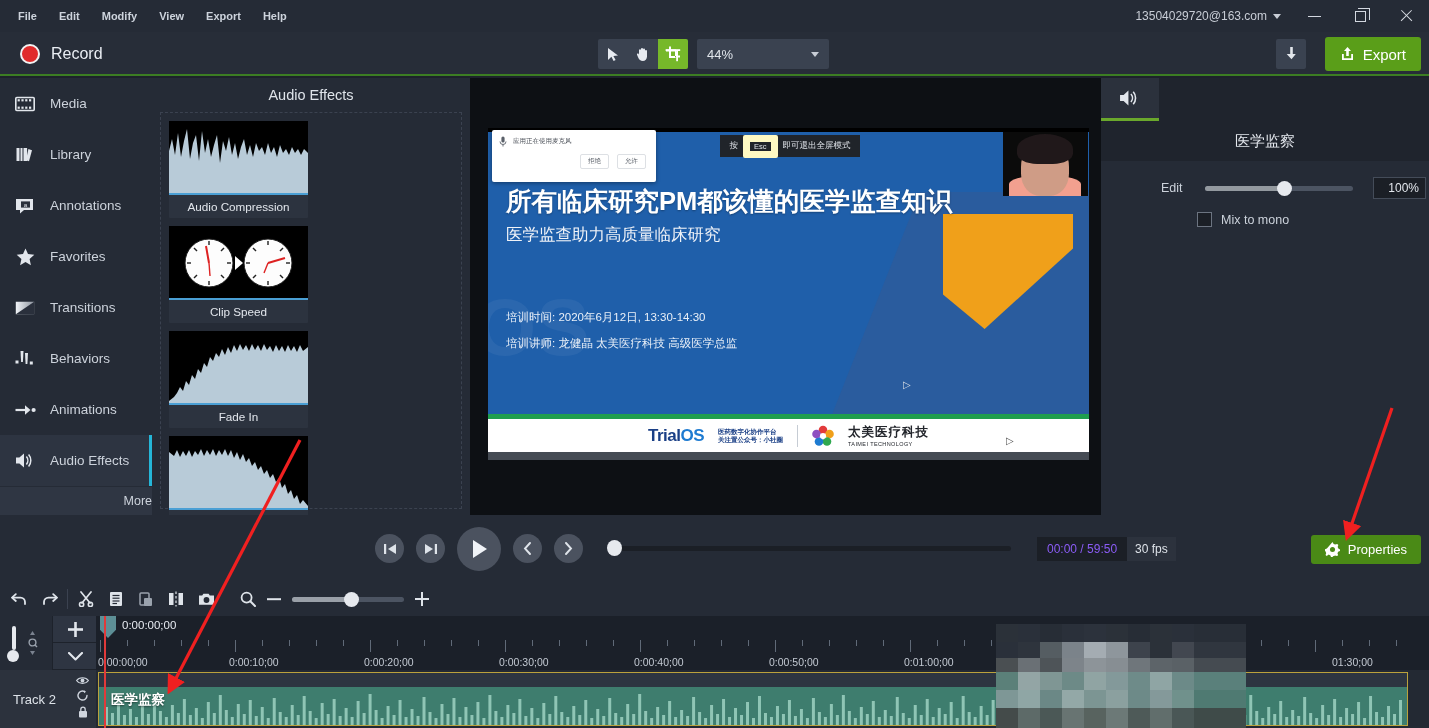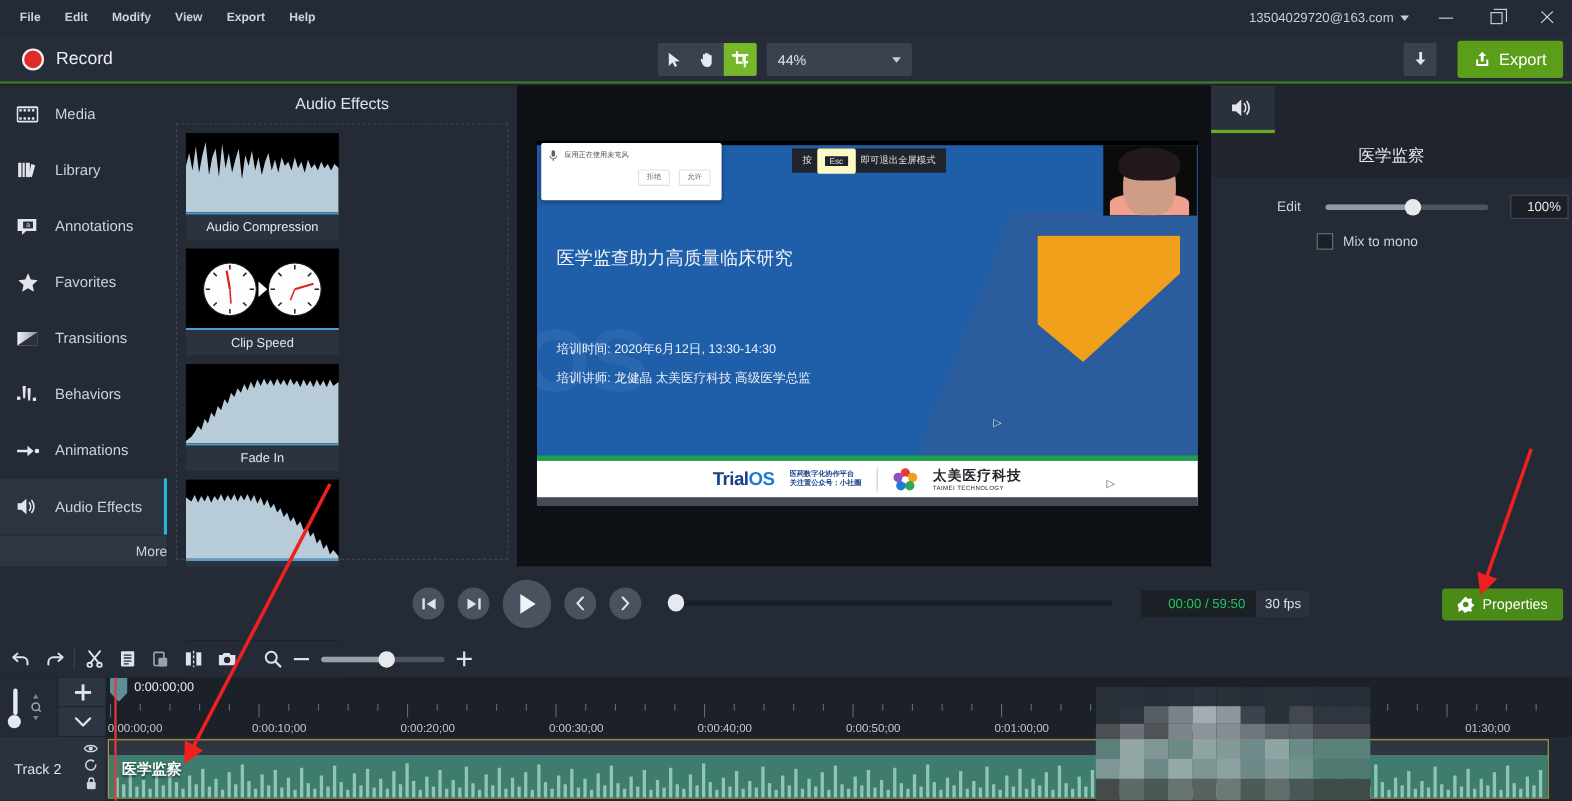--- a/index.html
+++ b/index.html
@@ -176,21 +176,21 @@
   .playbar { position:absolute; left:0; top:515px; width:1429px; height:67px; background:#252b36; }
   .pb-center { position:absolute; left:375px; top:0; height:67px; display:flex; align-items:center; gap:12px; }
   .pb-btn { border-radius:50%; background:#4b525f; display:flex; align-items:center; justify-content:center; }
   .pb-sm { width:29px; height:29px; }
   .pb-big { width:44px; height:44px; }
   .pb-scrub { position:relative; margin-left:12px; width:404px; height:5px; background:#1b1f26; border-radius:3px; }
   .pb-knob { position:absolute; left:0; top:-6px; width:15px; height:16px; border-radius:50%; background:#e6e9ee; }
   .pb-time {
     margin-left:14px; height:24px; background:#1b1f26; display:flex; align-items:center;
   }
-  .pb-time .t1 { padding:0 10px; font-size:12px; color:#22c55e;margin-left:15px; }
+  .pb-time .t1 { padding:0 10px; font-size:12px; color:#8b5cf6; }
   .pb-time .t2 { padding:0 8px; font-size:12px; color:#dde2e8; background:#2c323d; height:24px; display:flex; align-items:center; }
   .props-btn {
     position:absolute; right:8px; top:535px; height:29px; background:#4a8a16; border-radius:3px;
     display:flex; align-items:center; gap:8px; padding:0 14px; cursor:pointer; z-index:5;
   }
   .props-label{ font-size:13px; color:#fff; }
 
   
   .tl-toolbar { position:absolute; left:0; top:582px; width:1429px; height:34px; background:#252b36; }
   .tl-tools { position:absolute; left:4px; top:0; height:34px; display:flex; align-items:center; }
@@ -499,20 +499,21 @@
       </div>
     </div>
   </div>
 
   <div class="canvas">
     <div class="video">
       <div class="slide">
         <div class="slide-bg1"></div>
         <div class="slide-bg2"></div>
         <div class="slide-ghost">OS</div>
+        <div class="slide-title">所有临床研究PM都该懂的医学监查知识</div>
         <div class="slide-sub">医学监查助力高质量临床研究</div>
         <div class="slide-l1">培训时间: 2020年6月12日, 13:30-14:30</div>
         <div class="slide-l2">培训讲师: 龙健晶  太美医疗科技 高级医学总监</div>
         <div class="slide-greenbar"></div>
       </div>
       <div class="slide-white"></div>
       <div class="logos">
         <div class="logo-trial"><span>Trial</span><span class="os">OS</span></div>
         <div class="logo-tag">
           <div>医药数字化协作平台</div>

